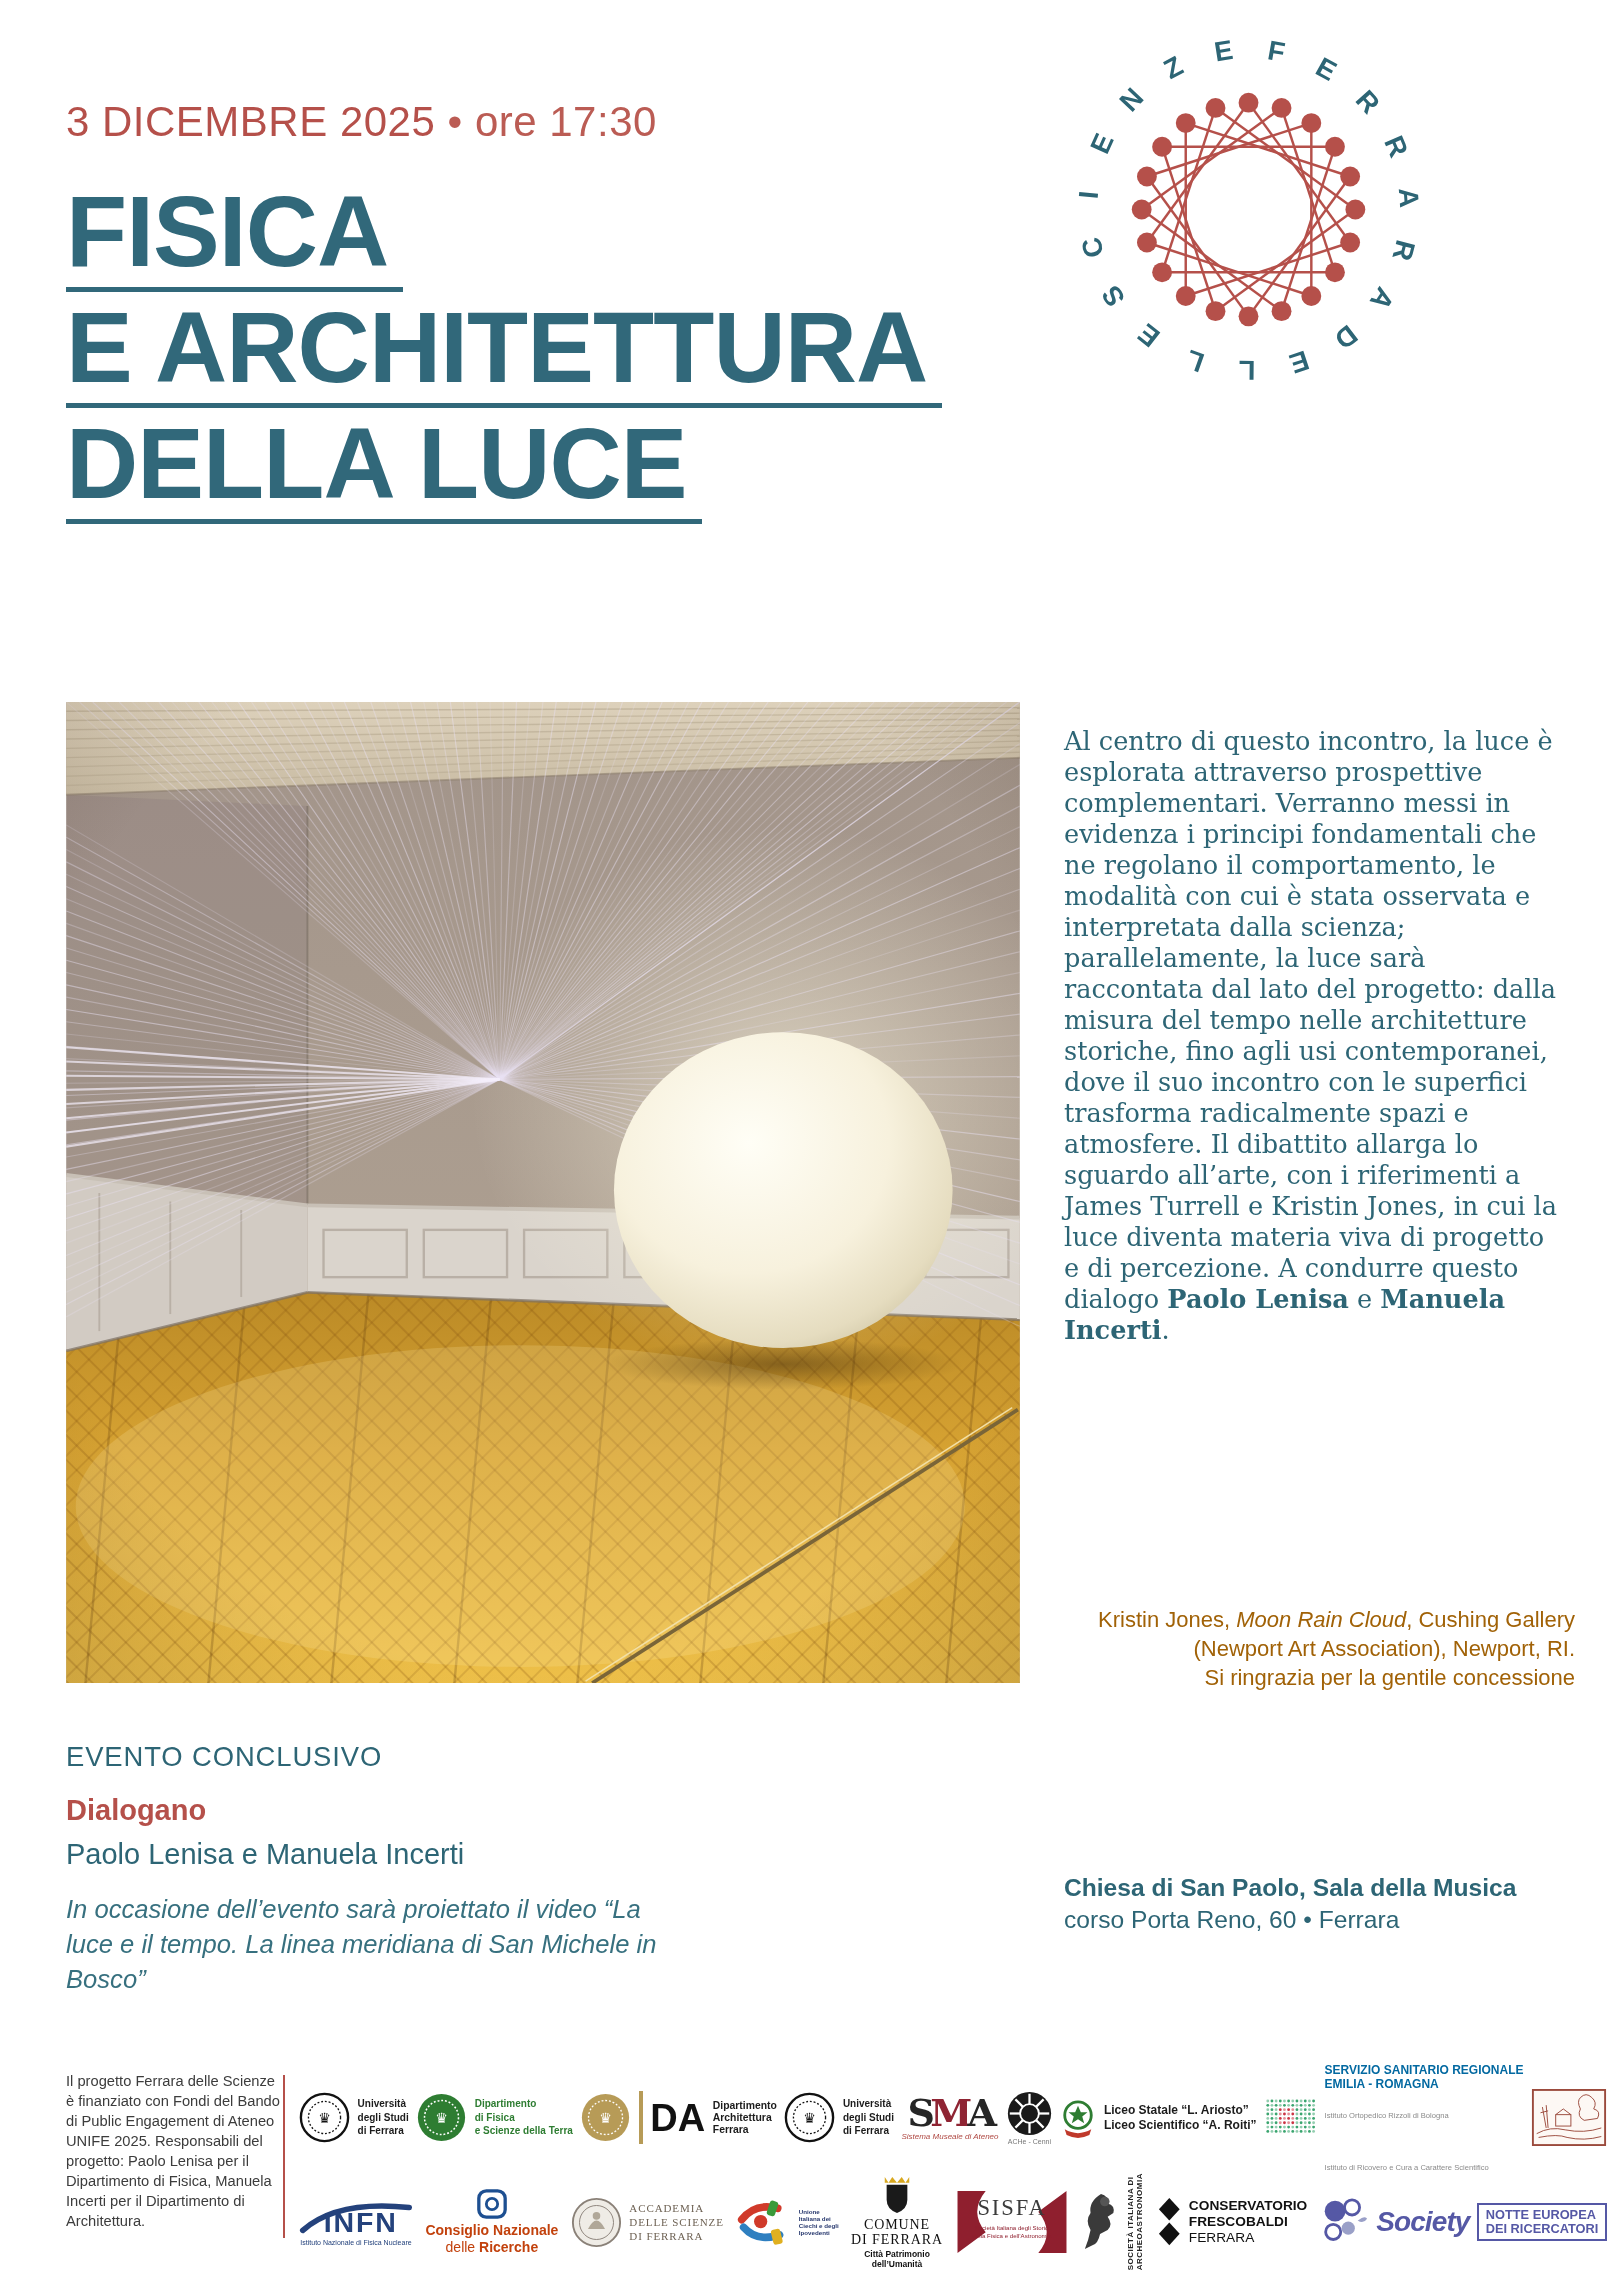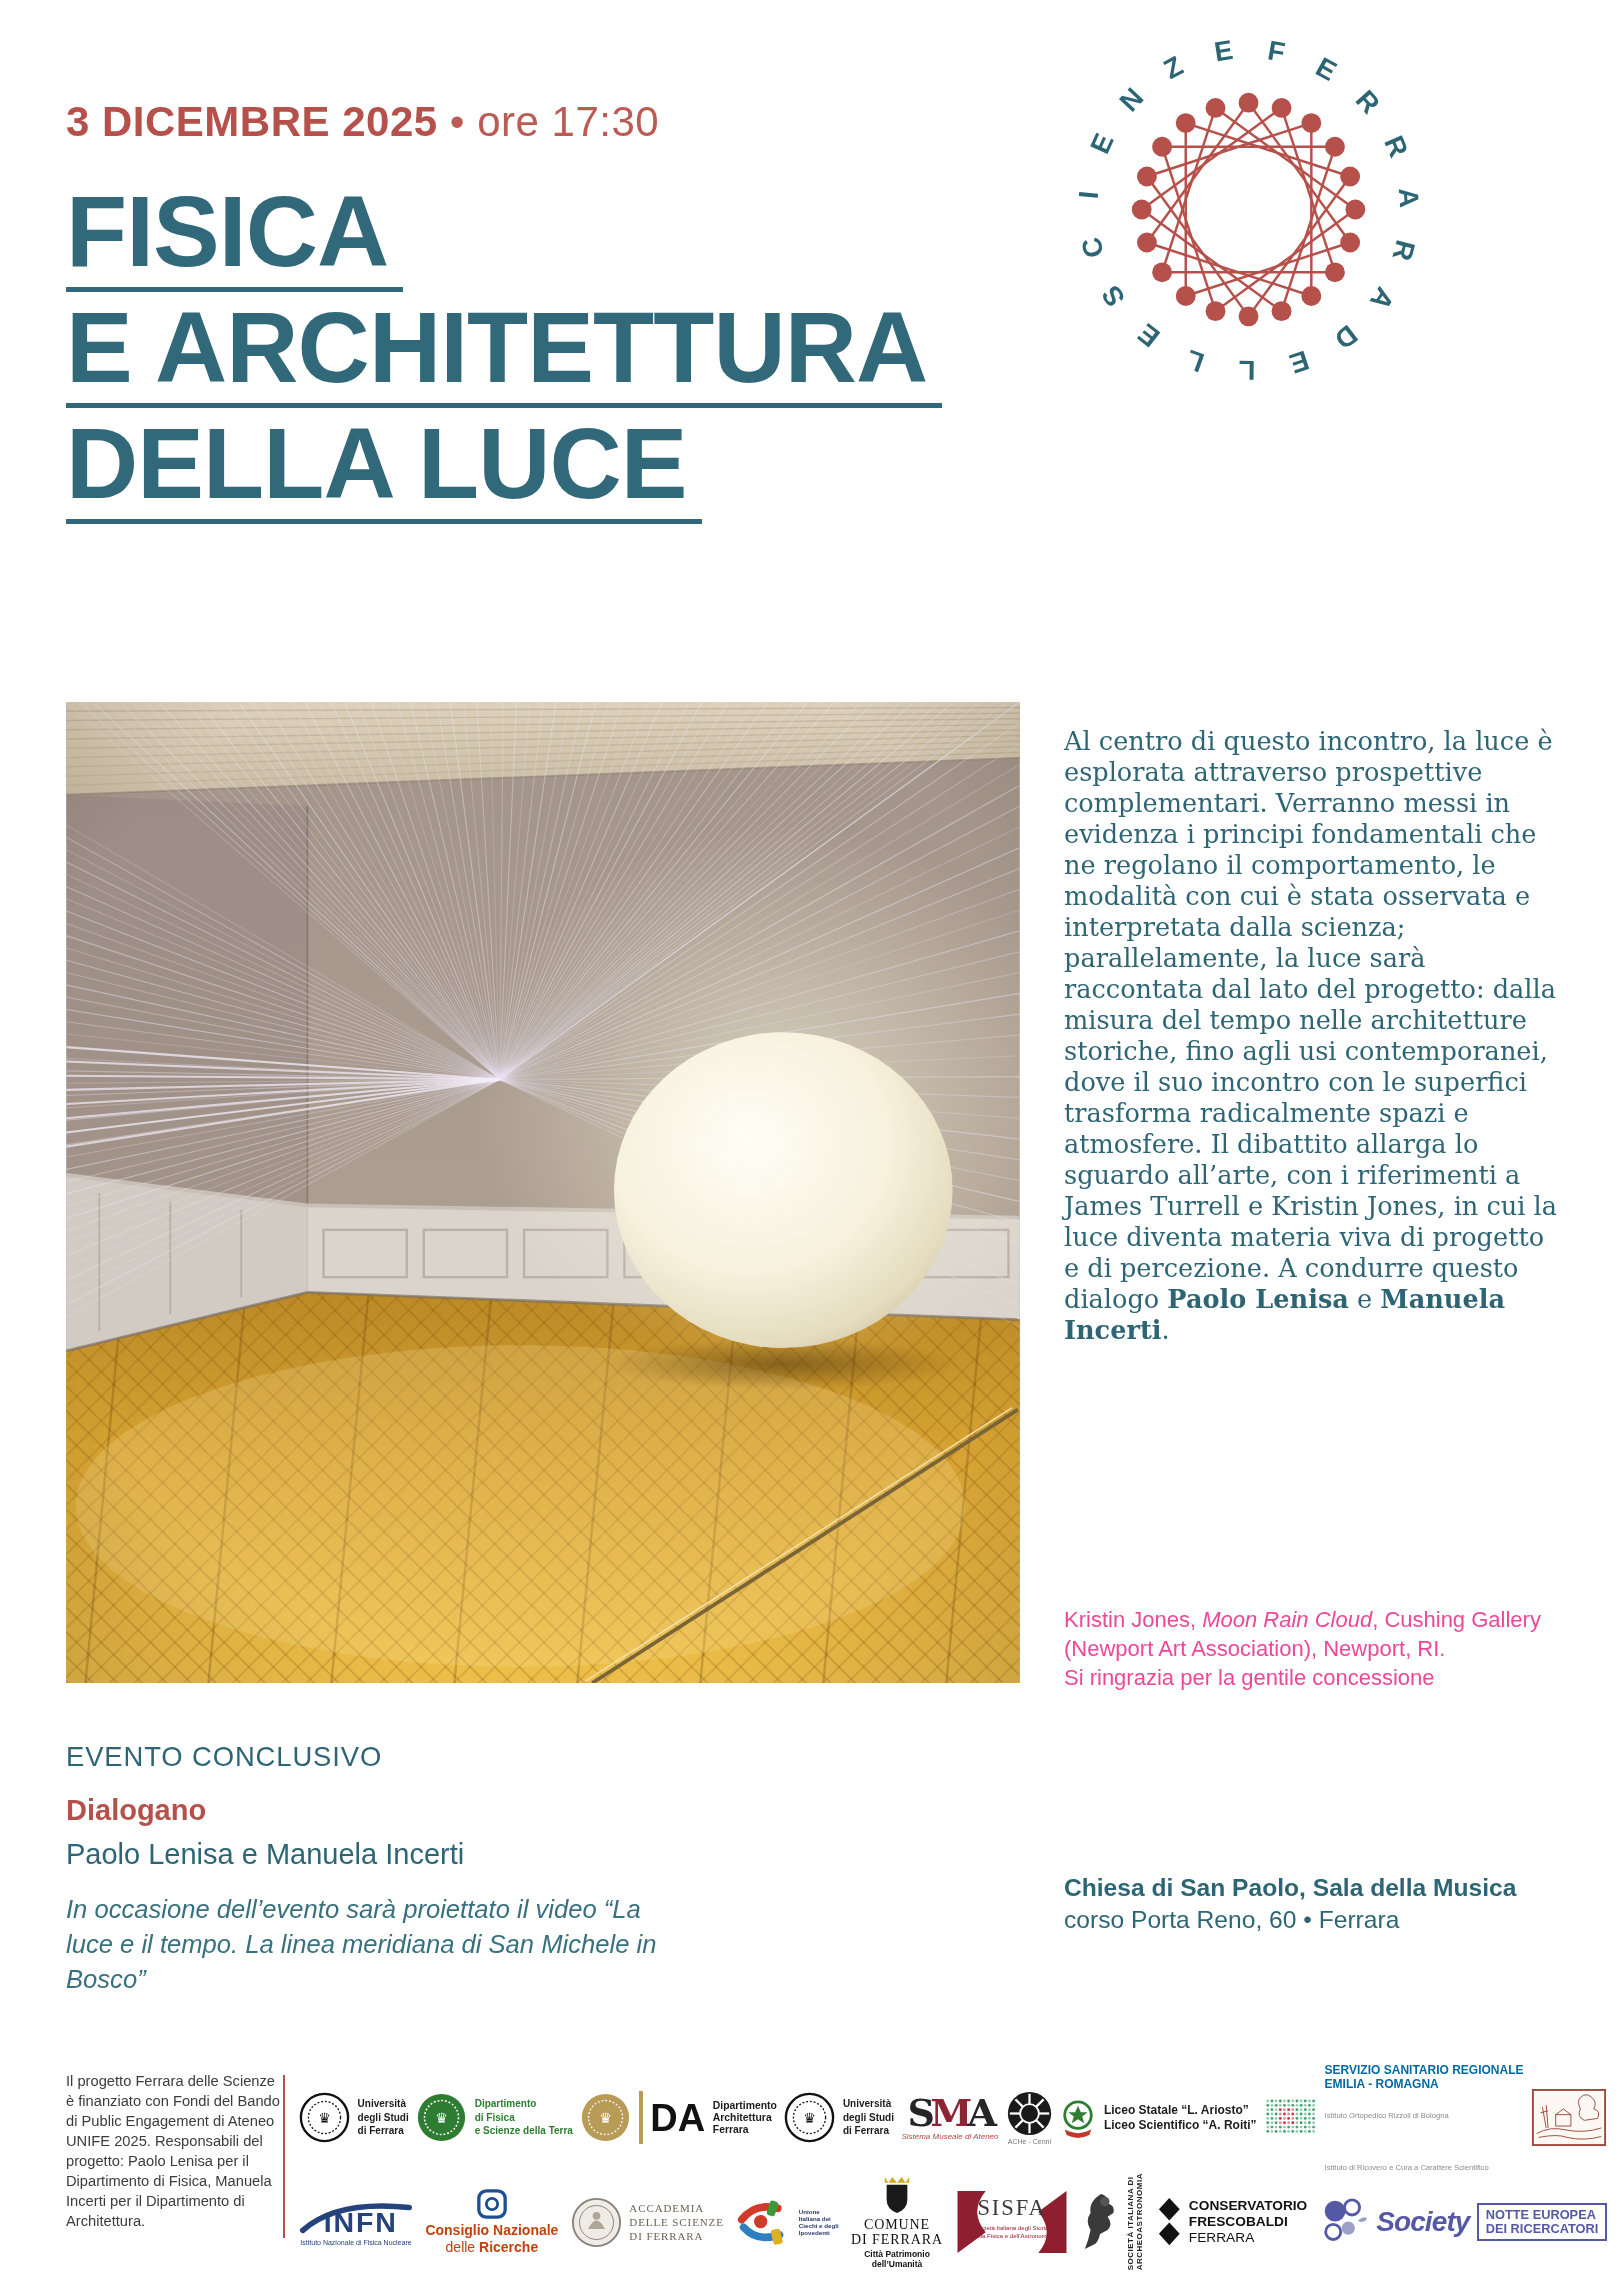--- a/index.html
+++ b/index.html
@@ -1,35 +1,35 @@
 <!DOCTYPE html>
 <html style="font-size:15px"><head>
 <meta charset="utf-8">
 <style>
   html,body{margin:0;padding:0;background:#888;}
   .page{position:relative;width:1616px;height:2285px;background:#ffffff;margin:0 auto;overflow:hidden;
         font-family:"Liberation Sans",sans-serif;}
   
   .dateline{position:absolute;left:66px;top:98px;font-size:42px;color:#b5504a;letter-spacing:0.5px;}
-  .dateline .d{font-weight:bold;}
+  .dateline .d{font-weight:normal;}
   .dateline .t{font-weight:normal;color:#bb5c54;}
   
   .title{position:absolute;left:66px;top:182px;}
   .tline{line-height:1;}
   .tline span{display:inline-block;font-size:100px;font-weight:bold;color:#31687a;line-height:.98;
               padding:0 15px 6.6px 0;border-bottom:5.7px solid #31687a;margin-bottom:6.6px;letter-spacing:-0.9px;}
   
   .logo{position:absolute;left:1067px;top:28px;width:364px;height:364px;}
   
   .photo{position:absolute;left:66px;top:702px;width:954px;height:981px;}
   
   .intro{position:absolute;left:1064px;top:700px;width:503px;font-family:"DejaVu Serif",serif;
          font-size:25.6px;line-height:31px;color:#2d6575;}
   .intro strong{font-weight:bold;}
-  .caption{position:absolute;left:1064px;top:1605px;width:511px;font-size:22px;line-height:29px;color:#ec4899;}
+  .caption{position:absolute;left:1064px;top:1605px;width:511px;font-size:22px;line-height:29px;color:#a16207;text-align:right;}
   .venue{position:absolute;left:1064px;top:1872px;width:511px;font-size:24.6px;line-height:32px;color:#2d6575;}
   .venue .vn{font-weight:bold;}
   
   .event{position:absolute;left:66px;top:1741px;width:606px;color:#2d6575;}
   .event .kicker{font-size:27.4px;letter-spacing:0.9px;}
   .event .label{font-size:29px;font-weight:bold;color:#b5504a;margin-top:21px;}
   .event .speakers{font-size:29px;margin-top:11.4px;}
   .event .note{font-size:25.6px;font-style:italic;line-height:35px;margin-top:21px;color:#37707f;}
   
   .credit{position:absolute;left:66px;top:2071px;width:216px;font-size:14.7px;line-height:20px;color:#3c3c3c;}

